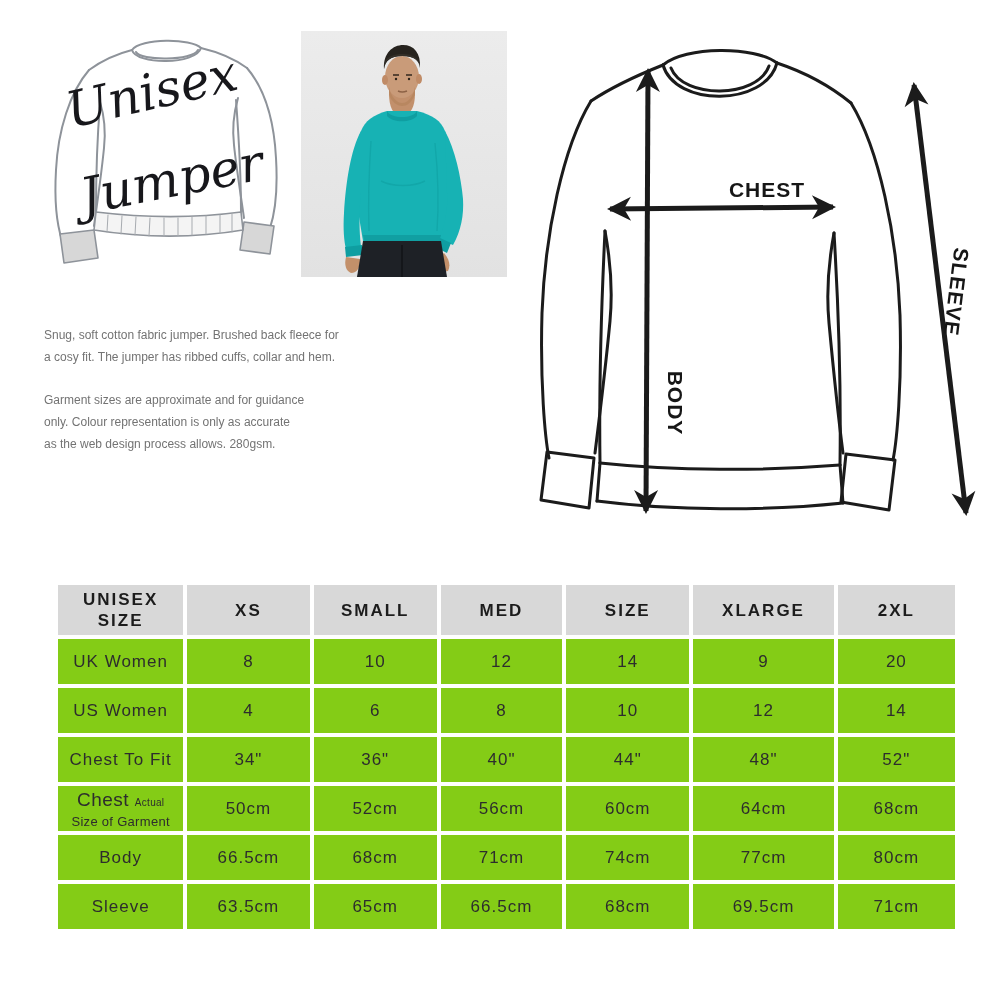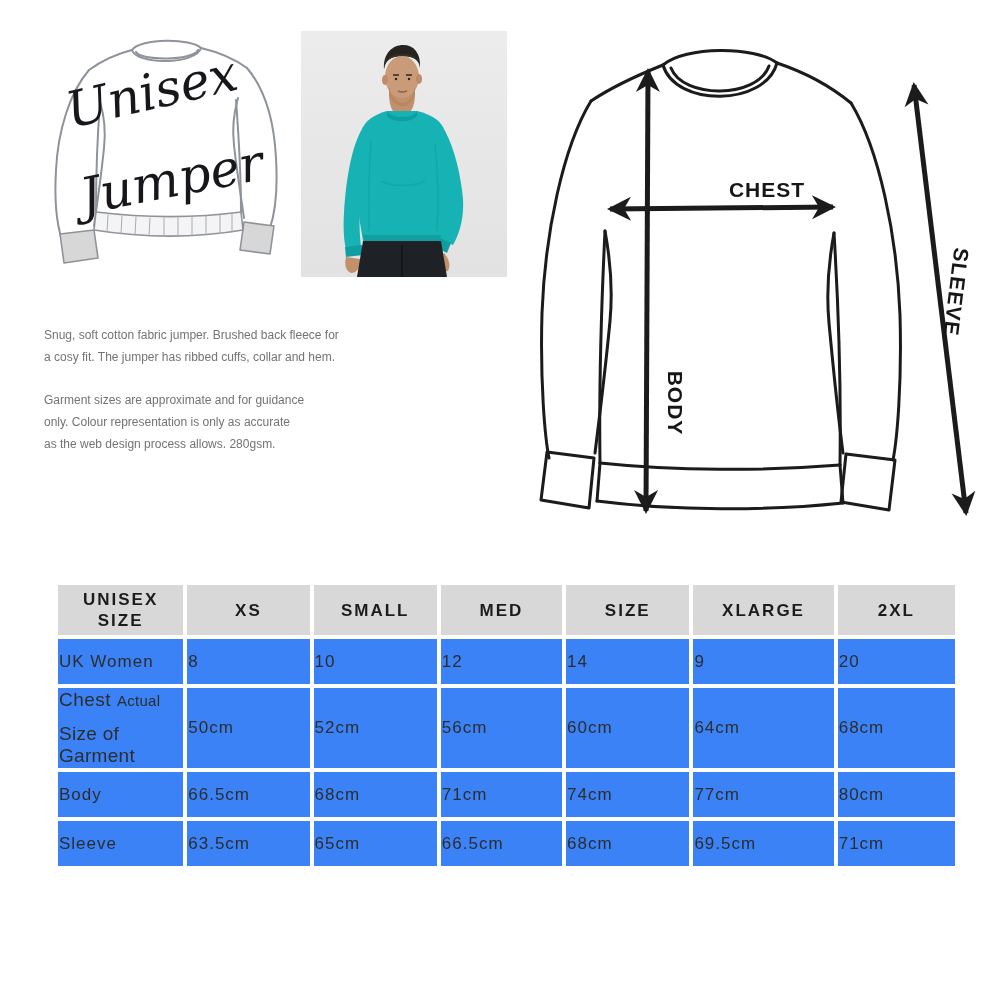--- a/index.html
+++ b/index.html
@@ -26,26 +26,26 @@
   .size-table {
     position:absolute; left:54px; top:581px; width:905px;
     border-collapse:separate; border-spacing:4px; table-layout:fixed;
   }
   .size-table th {
     background:#d8d8d8; height:48px; font-weight:bold; font-size:17px;
     letter-spacing:2px; color:#1c1c1c; white-space:pre-line;
     text-align:center; vertical-align:middle; line-height:21px;
   }
   .size-table td {
-    background:#3b82f6; height:43px; font-size:17px; letter-spacing:1px;
-    color:#2d2d2d; vertical-align:middle;
+    background:#84cc16; height:43px; font-size:17px; letter-spacing:1px;
+    color:#2d2d2d; text-align:center; vertical-align:middle;
   }
   .size-table td .lbl-big   { font-size:19px; letter-spacing:0.5px; }
-  .size-table td .lbl-small { font-size:15px; letter-spacing:0.3px; }
-  .size-table td .lbl-line2 { font-size:19px; letter-spacing:0.3px; display:block; margin-top:12px; }
+  .size-table td .lbl-small { font-size:10px; letter-spacing:0.3px; }
+  .size-table td .lbl-line2 { font-size:13px; letter-spacing:0.3px; display:block; margin-top:3px; }
 </style>
 </head>
 <body>
 
 <div class="page">
 
   <svg class="sketch" width="256" height="244" viewBox="0 0 256 244">
     <g fill="#ffffff" stroke="#8e939a" stroke-width="2" stroke-linecap="round" stroke-linejoin="round">
 
       <path d="M96,30 C104,18 156,18 165,28" fill="none"></path>
@@ -217,20 +217,38 @@
       <tr>
         <td>UK Women</td>
         <td>8</td>
         <td>10</td>
         <td>12</td>
         <td>14</td>
         <td>9</td>
         <td>20</td>
       </tr>
       <tr>
+        <td>US Women</td>
+        <td>4</td>
+        <td>6</td>
+        <td>8</td>
+        <td>10</td>
+        <td>12</td>
+        <td>14</td>
+      </tr>
+      <tr>
+        <td>Chest To Fit</td>
+        <td>34"</td>
+        <td>36"</td>
+        <td>40"</td>
+        <td>44"</td>
+        <td>48"</td>
+        <td>52"</td>
+      </tr>
+      <tr>
         <td>
           <span class="lbl-big">Chest</span>
           <span class="lbl-small">Actual</span>
           <span class="lbl-line2">Size of Garment</span>
         </td>
         <td>50cm</td>
         <td>52cm</td>
         <td>56cm</td>
         <td>60cm</td>
         <td>64cm</td>

